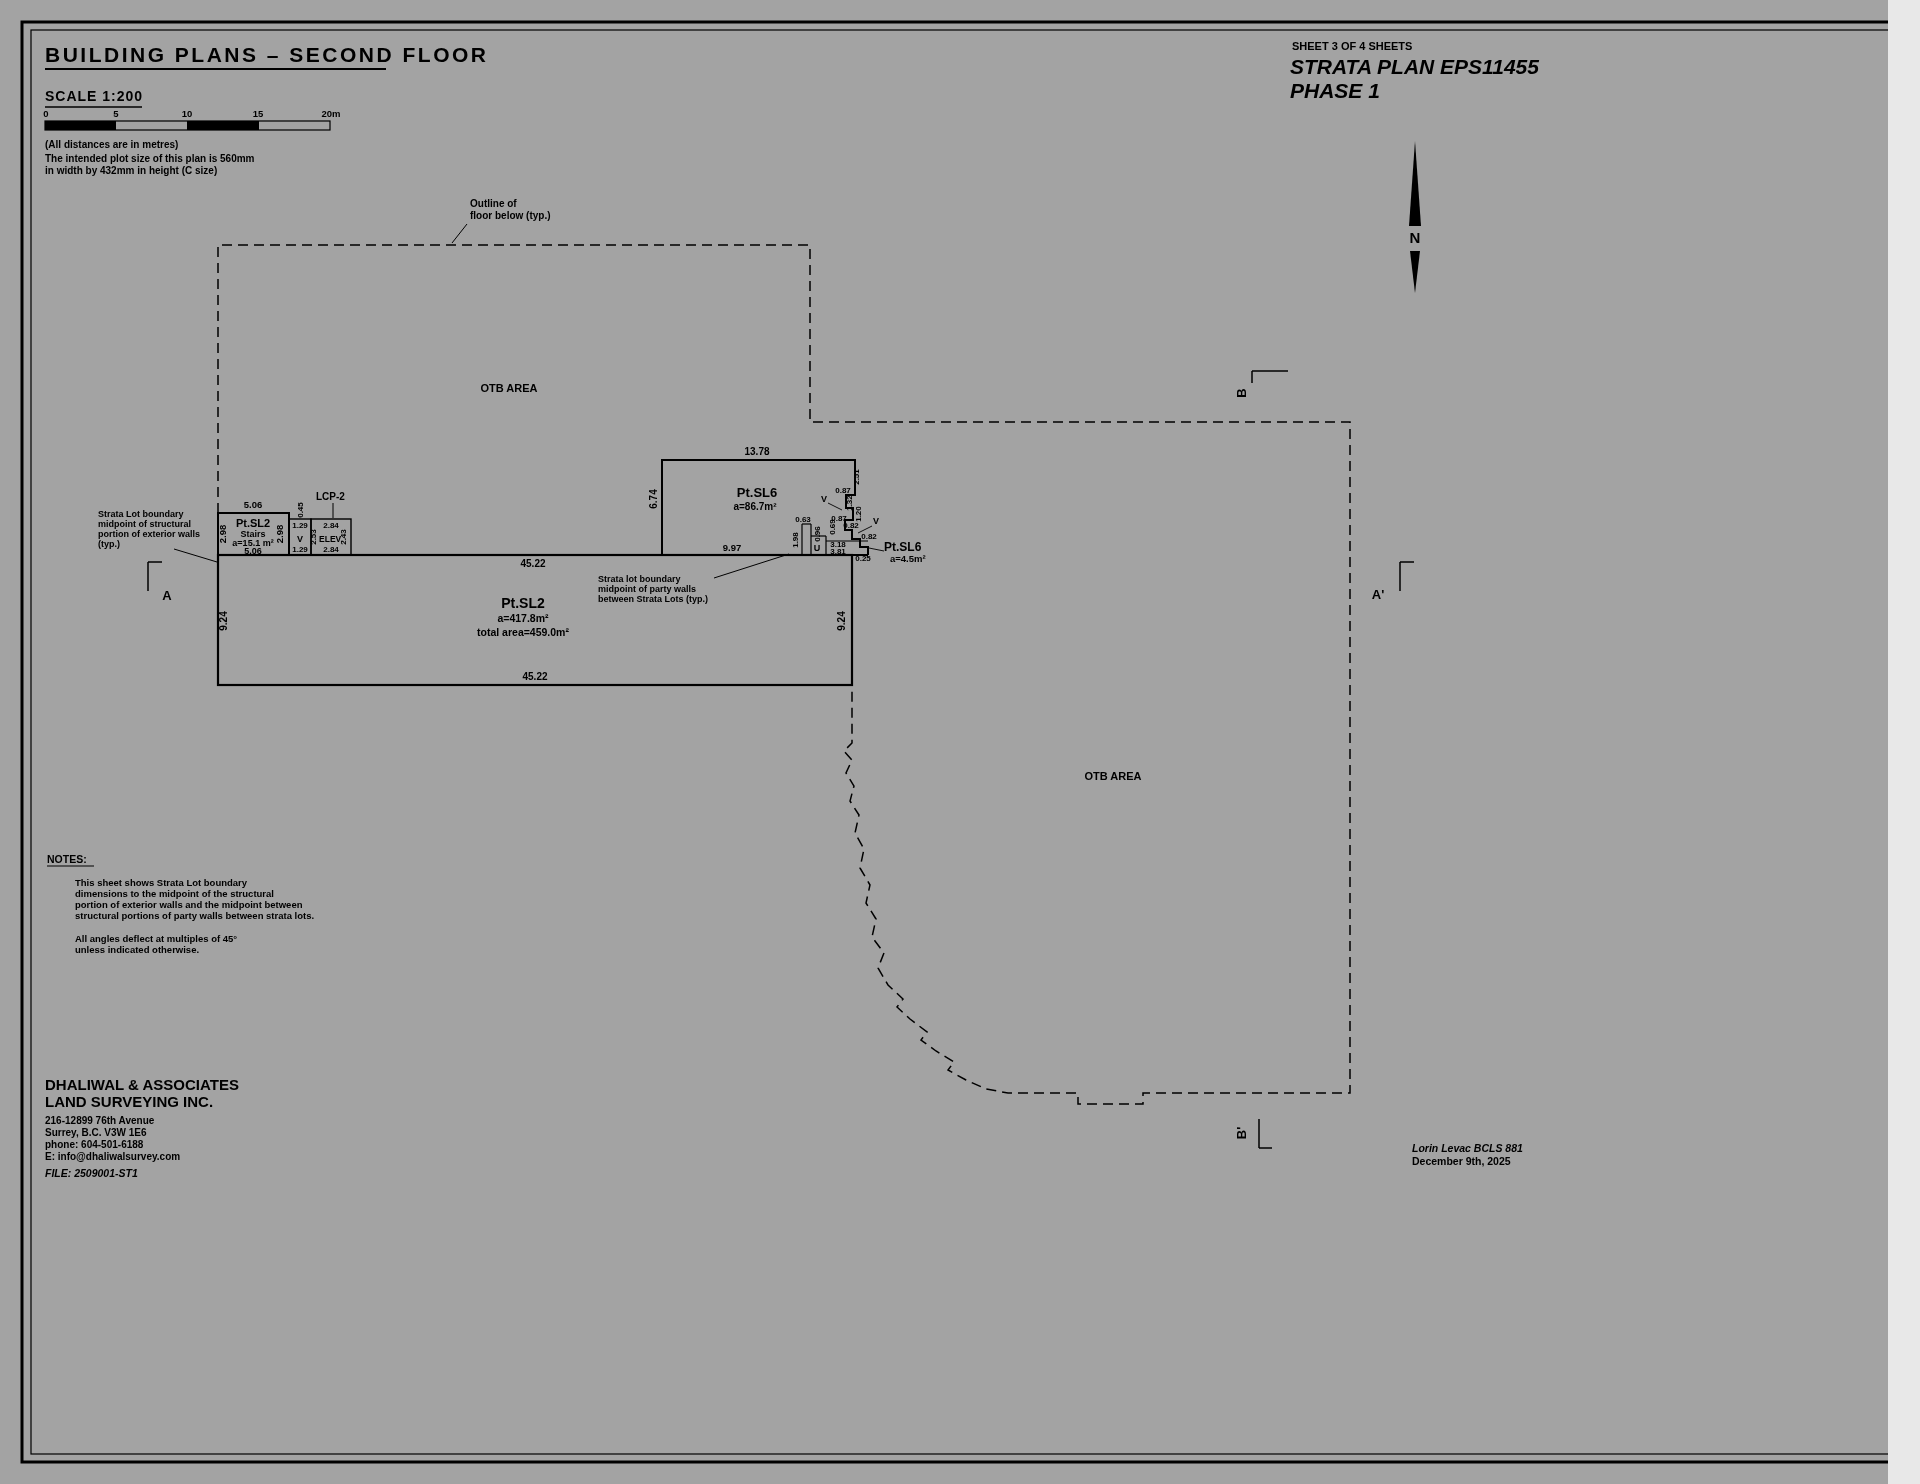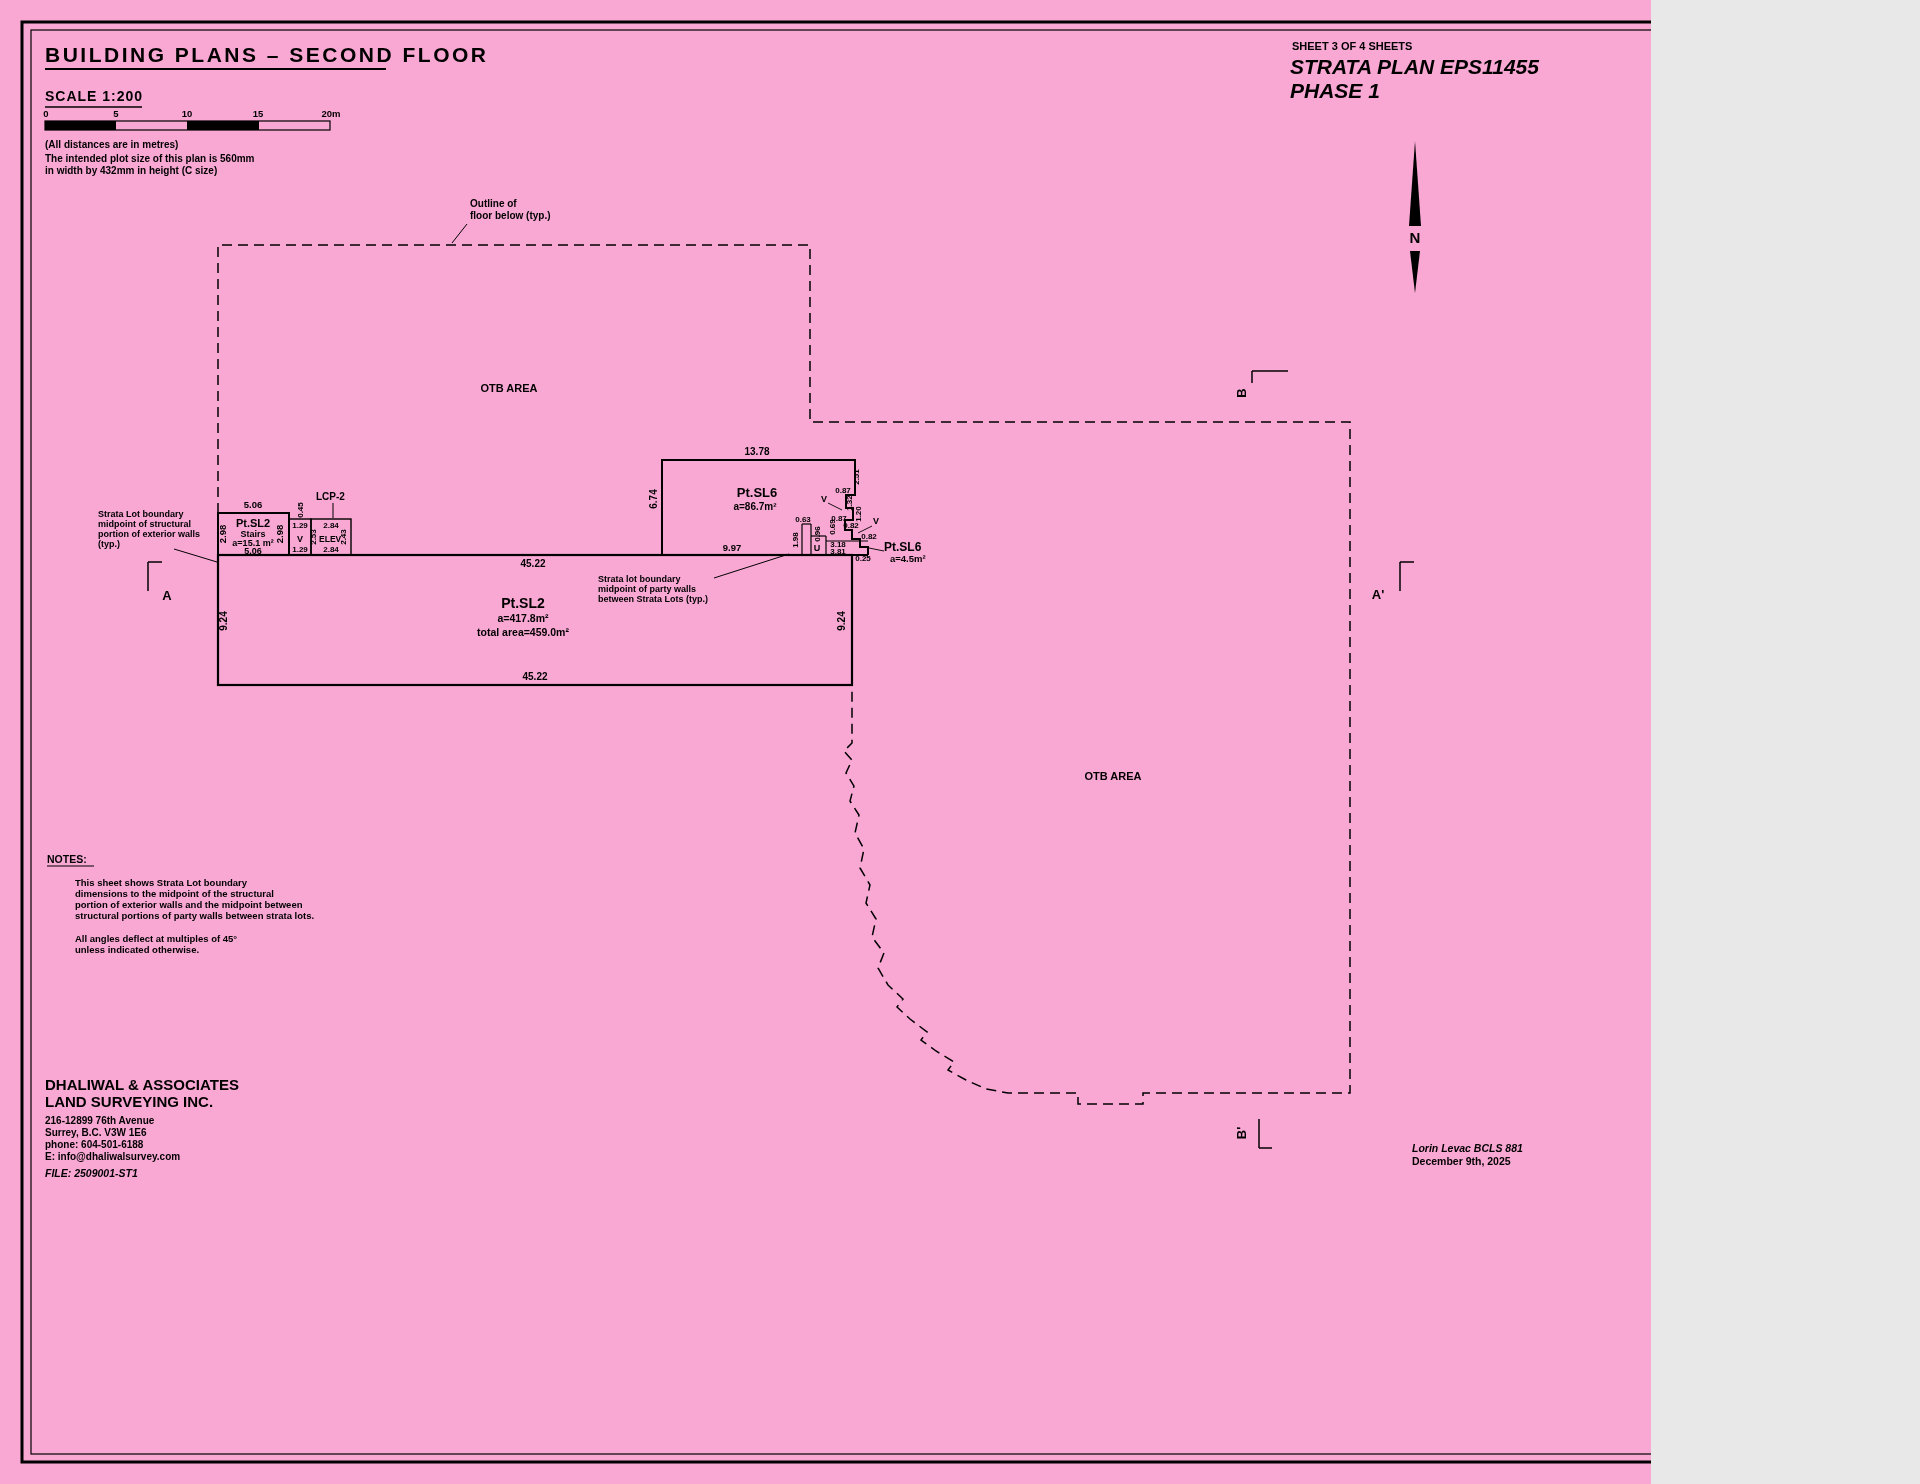--- a/index.html
+++ b/index.html
@@ -1,16 +1,16 @@
 <!DOCTYPE html>
 <html><head>
 <meta charset="utf-8">
 <style>
   html,body{margin:0;padding:0;background:#e8e8e8;}
-  .sheet{position:relative;width:1651px;height:1484px;background:#f9a8d4;overflow:hidden;}
+  .sheet{position:relative;width:1888px;height:1484px;background:#a3a3a3;overflow:hidden;}
   svg{position:absolute;left:0;top:0;}
   text{font-family:"Liberation Sans","DejaVu Sans",sans-serif;fill:#000;font-weight:bold;}
   .it{font-style:italic;}
   .mid{text-anchor:middle;}
   .f8{font-size:8px;}.f85{font-size:8.5px;}.f9{font-size:9px;}.f95{font-size:9.5px;}
   .f10{font-size:10px;}.f105{font-size:10.5px;}.f11{font-size:11px;}.f12{font-size:12px;}
   .f13{font-size:13px;}.f14{font-size:14px;}.f15{font-size:15px;}.f21{font-size:21px;}
   .ls2{letter-spacing:2.5px;}.ls1{letter-spacing:1px;}
   .ln{stroke:#000;fill:none;}
 </style>

